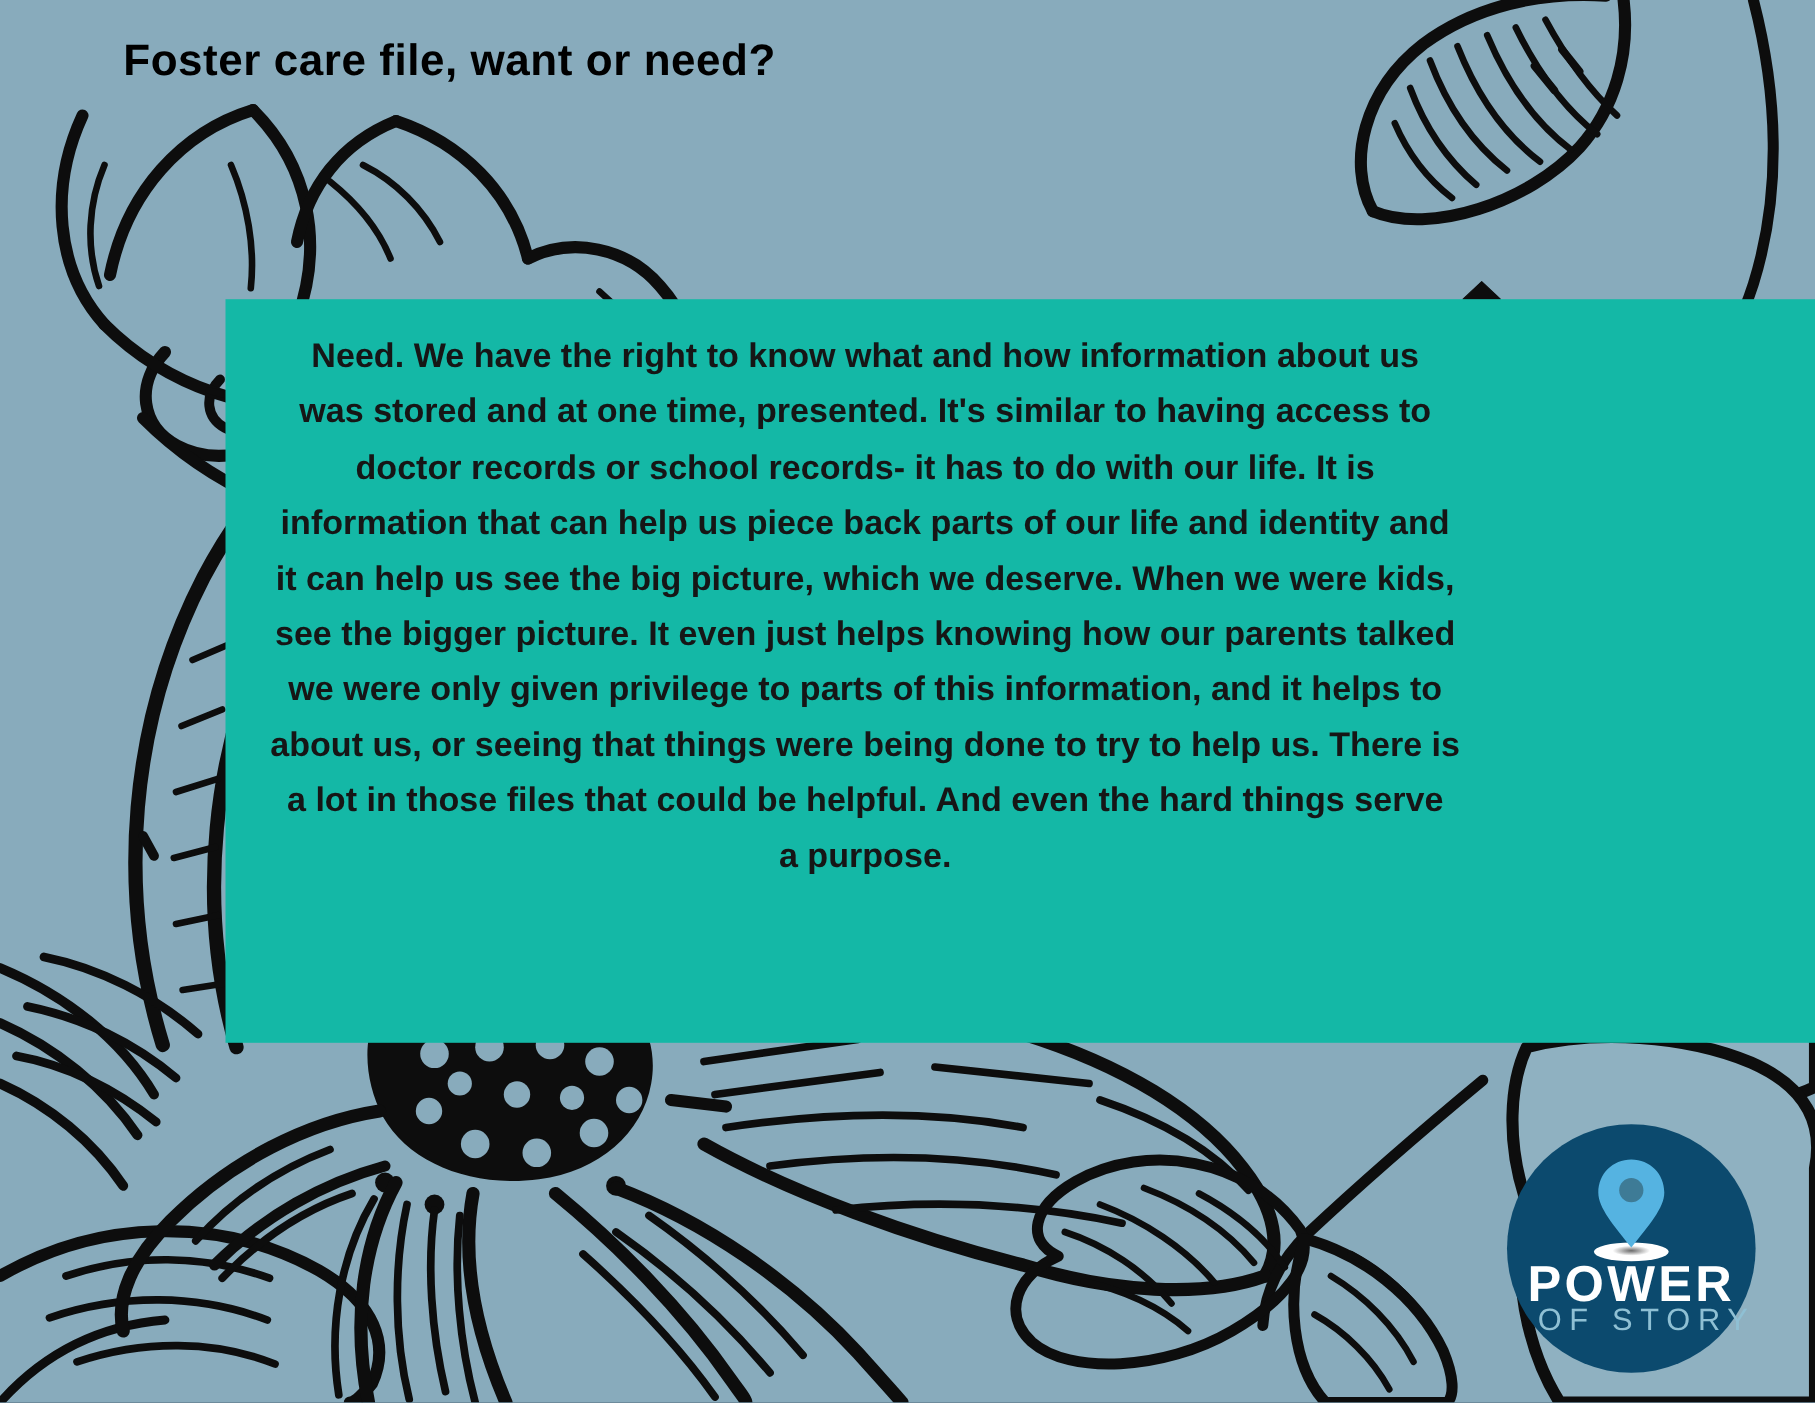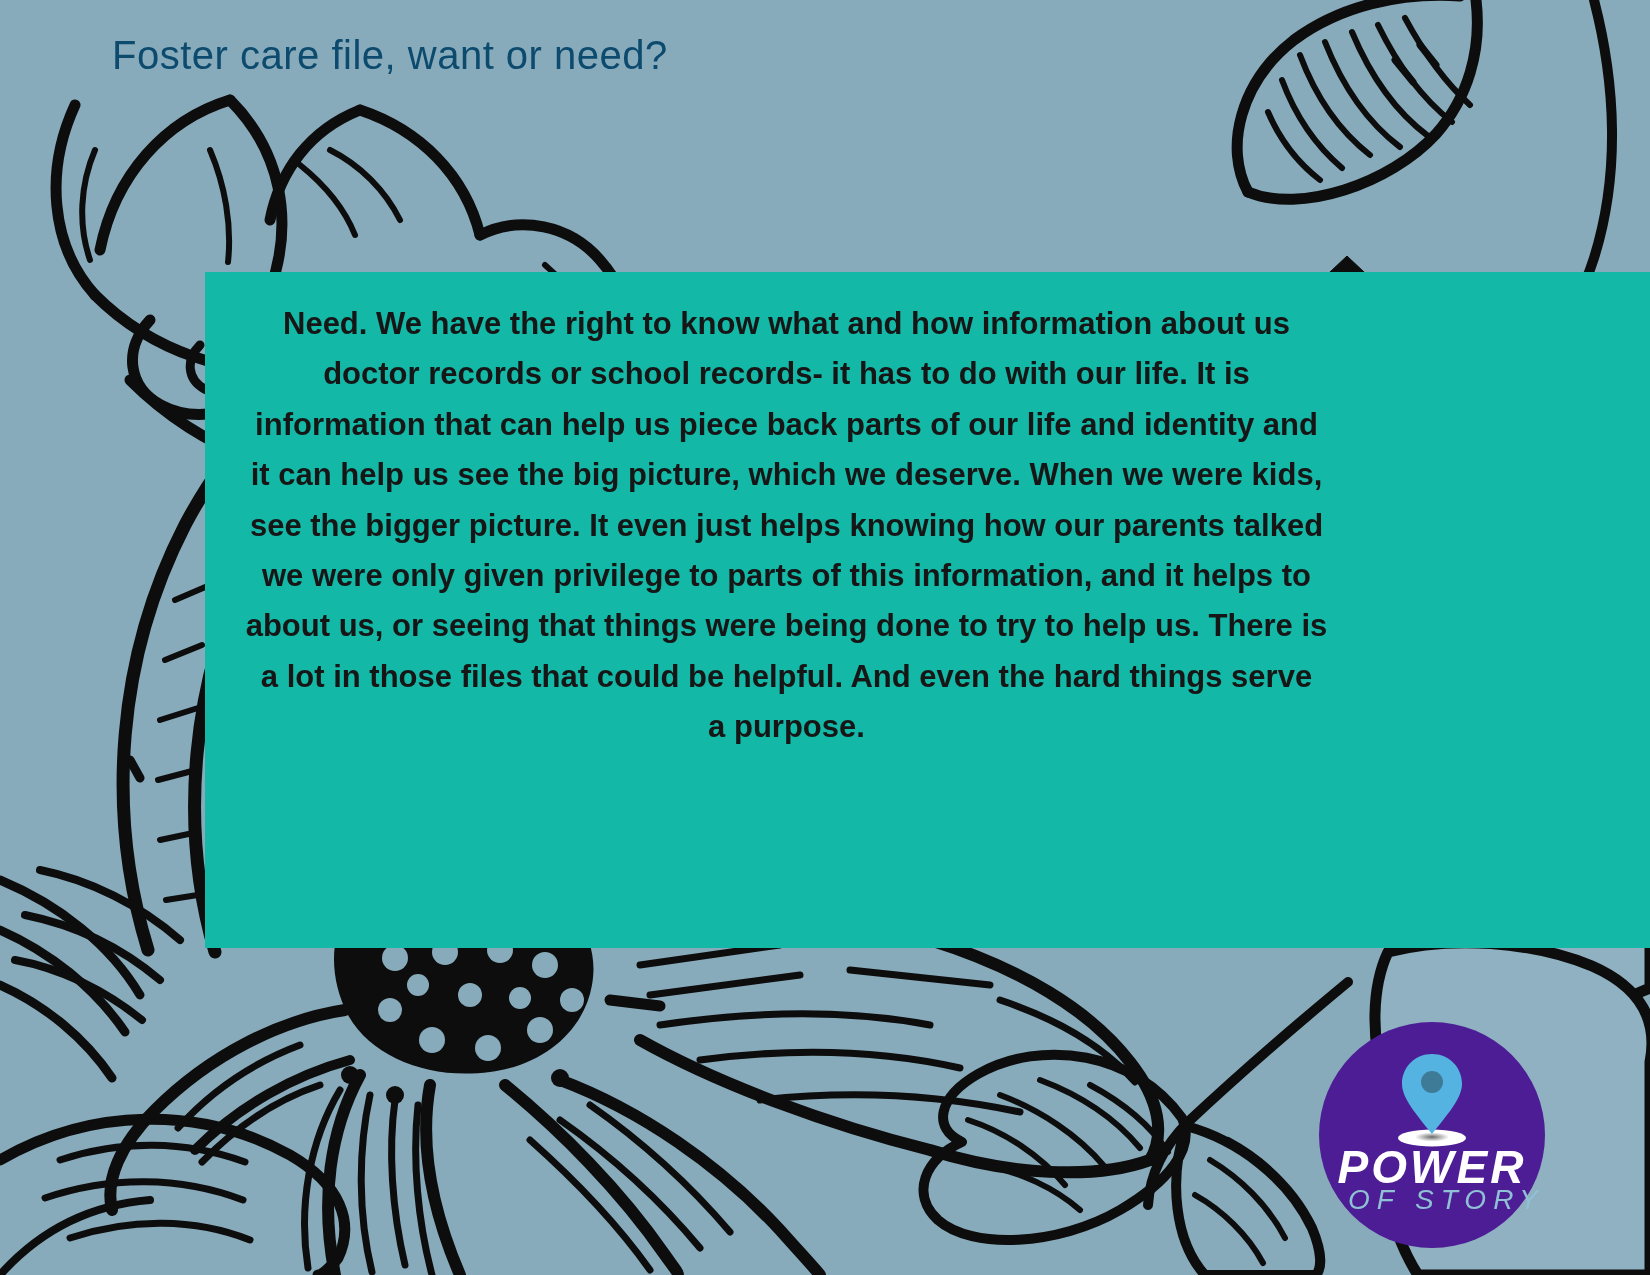--- a/index.html
+++ b/index.html
@@ -6,40 +6,40 @@
   .canvas{
     position:relative;width:1650px;height:1275px;overflow:hidden;
     background:#88abbc;
     font-family:"Liberation Sans",sans-serif;
   }
   .art{position:absolute;left:0;top:0;z-index:1;}
   .art path,.art line{stroke-linecap:round;stroke-linejoin:round;}
 
   .title{
     position:absolute;left:112px;top:33px;z-index:2;
-    font-size:40px;font-weight:400;color:#0c4a6e;letter-spacing:.5px;
+    font-size:40px;font-weight:700;color:#000000;letter-spacing:.5px;
   }
   .card{
     position:absolute;left:205px;top:272px;width:1512px;height:676px;
     background:#14b8a6;z-index:3;text-decoration:underline;
   }
   .quote{
     position:absolute;left:0;top:27px;width:1163px;text-align:center;
   }
   .quote .line{
     font-size:31px;line-height:50.4px;font-weight:700;color:#161616;
     white-space:nowrap;
   }
   .attribution{
     position:absolute;left:0;top:568px;width:1163px;text-align:center;
     font-size:22px;letter-spacing:9px;color:#303030;font-weight:400;
   }
   .logo{
-    position:absolute;left:1319px;top:1022px;width:226px;height:226px;
-    border-radius:50%;background:#4c1d95;z-index:4;font-style:italic;
+    position:absolute;left:1370px;top:1022px;width:226px;height:226px;
+    border-radius:50%;background:#0c4a6e;z-index:4;
   }
   .logo .pin{position:absolute;left:73px;top:28px;}
   .logo .l1{
     position:absolute;left:0;top:118px;width:226px;text-align:center;
     font-size:46px;font-weight:700;color:#ffffff;letter-spacing:3px;
   }
   .logo .l2{
     position:absolute;left:0;top:162px;width:226px;text-align:right;
     font-size:28px;font-weight:400;color:#8fc0d4;letter-spacing:7px;
   }
@@ -193,20 +193,21 @@
         <path stroke-width="6" d="M 1228 1140 C 1258 1156, 1285 1180, 1302 1210"></path>
       </g>
     </g>
   </svg>
 
   <div class="title">Foster care file, want or need?</div>
 
   <div class="card">
     <div class="quote">
       <div class="line">Need. We have the right to know what and how information about us</div>
+      <div class="line">was stored and at one time, presented. It's similar to having access to</div>
       <div class="line">doctor records or school records- it has to do with our life. It is</div>
       <div class="line">information that can help us piece back parts of our life and identity and</div>
       <div class="line">it can help us see the big picture, which we deserve. When we were kids,</div>
       <div class="line">see the bigger picture. It even just helps knowing how our parents talked</div>
       <div class="line">we were only given privilege to parts of this information, and it helps to</div>
       <div class="line">about us, or seeing that things were being done to try to help us. There is</div>
       <div class="line">a lot in those files that could be helpful. And even the hard things serve</div>
       <div class="line">a purpose.</div>
     </div>
   </div>

